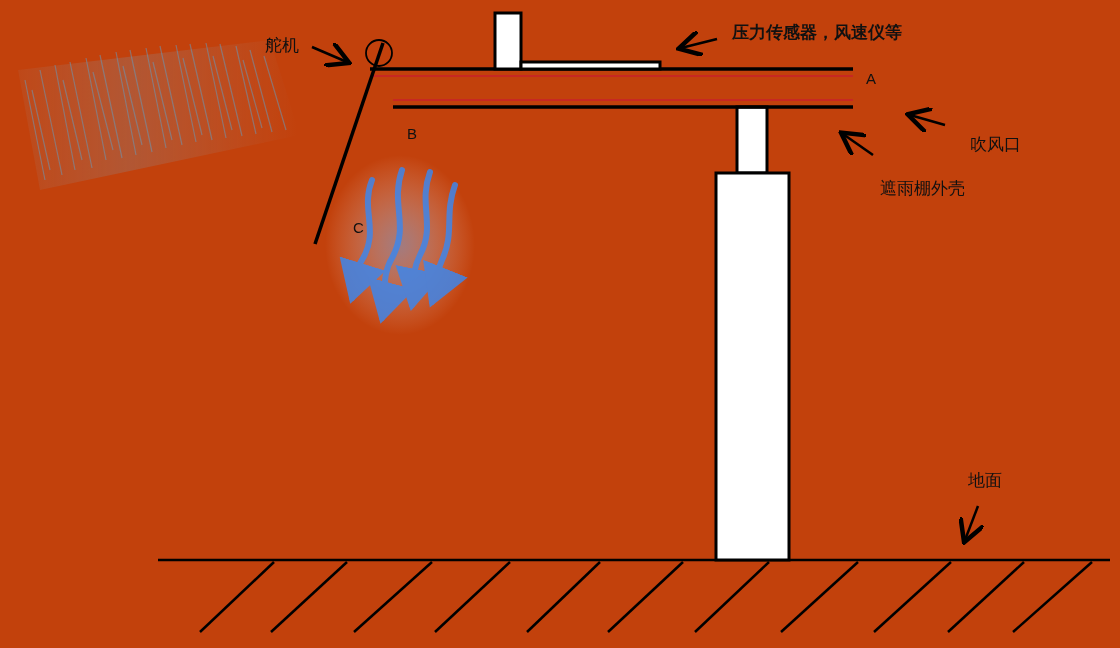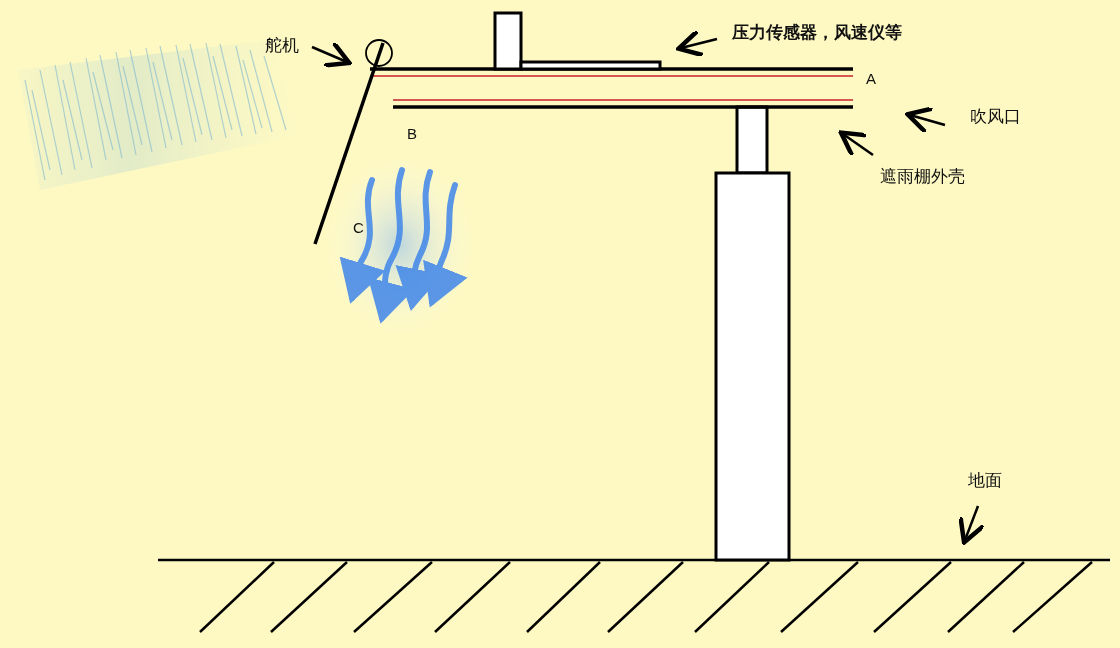--- a/index.html
+++ b/index.html
@@ -1,16 +1,16 @@
 <!DOCTYPE html>
 <html><head>
 <meta charset="utf-8">
 <style>
   html,body{margin:0;padding:0;background:#fff;}
-  #canvas{position:relative;width:1120px;height:648px;overflow:hidden;background:#fef9c3;
+  #canvas{position:relative;width:1120px;height:648px;overflow:hidden;background:#c2410c;
     font-family:"DejaVu Sans","Liberation Sans",sans-serif;}
   svg{position:absolute;left:0;top:0;}
   .lbl{position:absolute;color:#111;white-space:nowrap;line-height:1;}
   .cn{font-size:17px;}
   .letter{font-size:15px;font-family:"Liberation Sans",sans-serif;}
 </style>
 </head>
 <body>
 
 <div id="canvas">
@@ -115,19 +115,19 @@
       <line x1="312" y1="47" x2="347" y2="62"></line>
       <line x1="717" y1="39" x2="681" y2="48"></line>
       <line x1="945" y1="125" x2="910" y2="115"></line>
       <line x1="873" y1="155" x2="843" y2="134"></line>
       <line x1="978" y1="506" x2="965" y2="540"></line>
     </g>
   </svg>
 
   <span class="lbl cn" style="left:265px;top:37px;">舵机</span>
   <span class="lbl cn" style="left:732px;top:24px;font-weight:bold;">压力传感器，风速仪等</span>
-  <span class="lbl cn" style="left:970px;top:108px;">吹风口</span>
-  <span class="lbl cn" style="left:880px;top:168px;text-align:right;">遮雨棚外壳</span>
+  <span class="lbl cn" style="left:970px;top:136px;">吹风口</span>
+  <span class="lbl cn" style="left:880px;top:180px;text-align:right;">遮雨棚外壳</span>
   <span class="lbl cn" style="left:968px;top:472px;">地面</span>
   <span class="lbl letter" style="left:866px;top:71px;">A</span>
   <span class="lbl letter" style="left:407px;top:126px;">B</span>
   <span class="lbl letter" style="left:353px;top:220px;">C</span>
 </div>
 
 </body></html>

